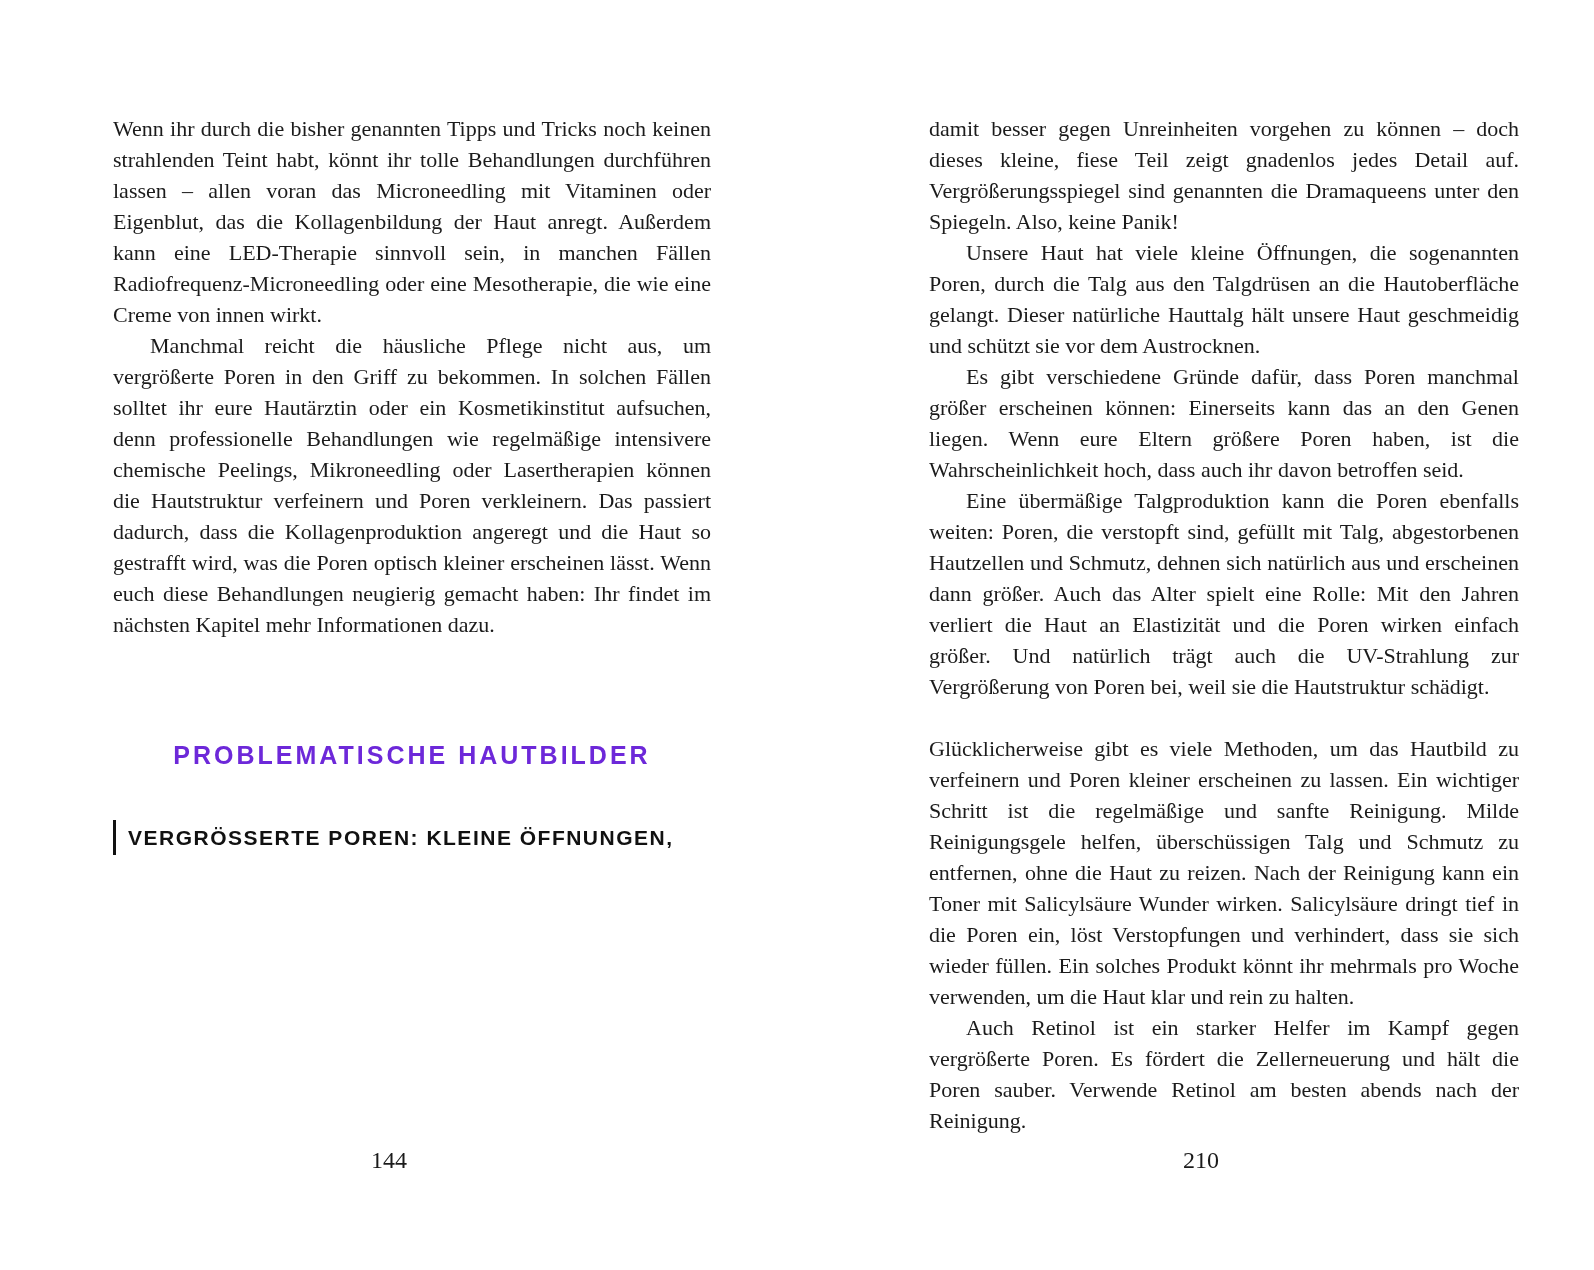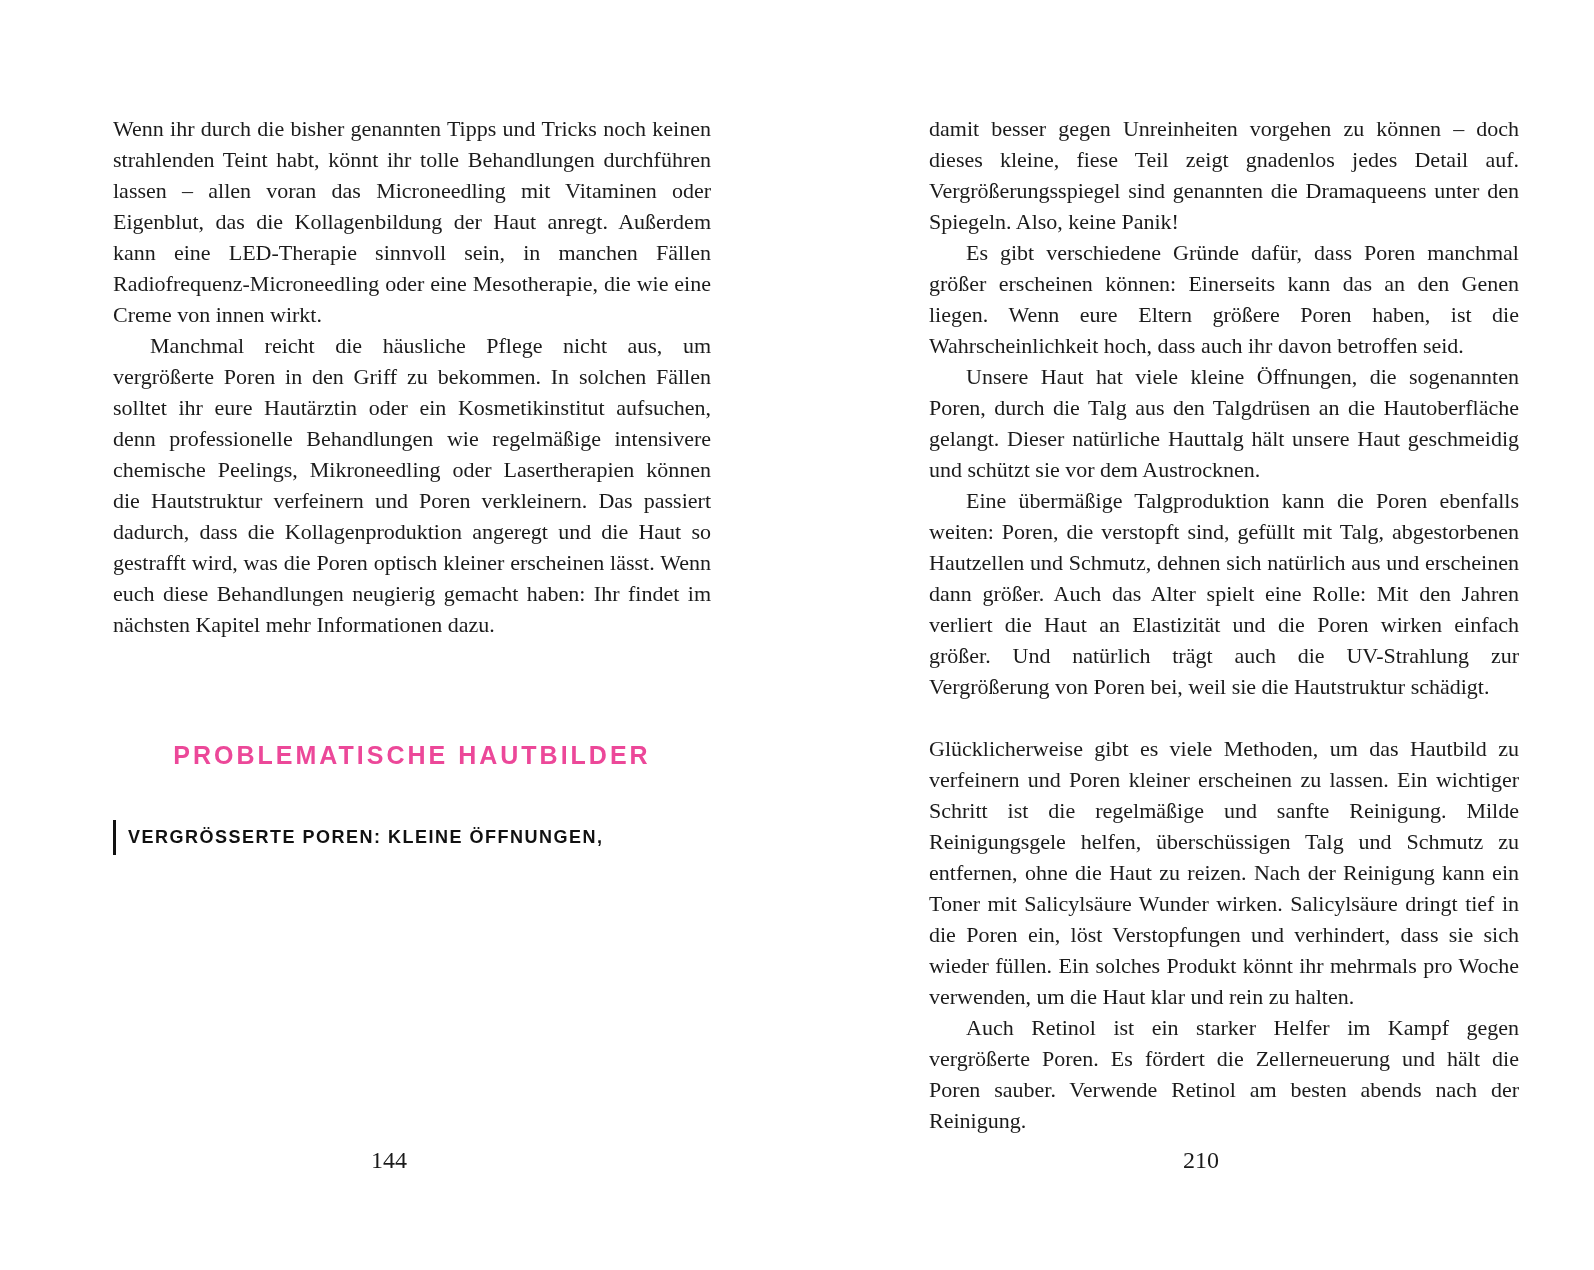--- a/index.html
+++ b/index.html
@@ -43,29 +43,29 @@
   .content p.gap-before { margin-top: 31px; }
 
   .chapter-heading {
     margin: 100px 0 0 0;
     font-family: "Liberation Sans", "DejaVu Sans", sans-serif;
     font-weight: 700;
     font-size: 25px;
     line-height: 30px;
     letter-spacing: 3px;
     text-align: center;
-    color: #ec4899;
+    color: #6d28d9;
   }
   .section-heading {
     margin: 50px 0 0 0;
     padding-left: 12px;
     border-left: 3px solid #111111;
     font-family: "Liberation Sans", "DejaVu Sans", sans-serif;
     font-weight: 700;
-    font-size: 18px;
+    font-size: 21px;
     line-height: 35px;
     letter-spacing: 1.5px;
     color: #111111;
   }
   .section-heading .line { display: block; }
 
   .page-number {
     position: absolute;
     top: 1148px;
     left: 0;
@@ -90,22 +90,22 @@
         <h3 class="section-heading">
           <span class="line">VERGRÖSSERTE POREN: KLEINE ÖFFNUNGEN,</span>
         </h3>
       </div>
     <div class="page-number">144</div>
   </div>
 
   <div class="page page--right">
     <div class="content">
         <p class="" lang="de">damit besser gegen Unreinheiten vorgehen zu können – doch dieses kleine, fiese Teil zeigt gnadenlos jedes Detail auf. Vergrößerungsspiegel sind genannten die Dramaqueens unter den Spiegeln. Also, keine Panik!</p>
+        <p class="indent" lang="de">Unsere Haut hat viele kleine Öffnungen, die sogenannten Poren, durch die Talg aus den Talgdrüsen an die Hautoberfläche gelangt. Dieser natürliche Hauttalg hält unsere Haut geschmeidig und schützt sie vor dem Austrocknen.</p>
         <p class="indent" lang="de">Es gibt verschiedene Gründe dafür, dass Poren manchmal größer erscheinen können: Einerseits kann das an den Genen liegen. Wenn eure Eltern größere Poren haben, ist die Wahrscheinlichkeit hoch, dass auch ihr davon betroffen seid.</p>
-        <p class="indent" lang="de">Unsere Haut hat viele kleine Öffnungen, die sogenannten Poren, durch die Talg aus den Talgdrüsen an die Hautoberfläche gelangt. Dieser natürliche Hauttalg hält unsere Haut geschmeidig und schützt sie vor dem Austrocknen.</p>
         <p class="indent" lang="de">Eine übermäßige Talgproduktion kann die Poren ebenfalls weiten: Poren, die verstopft sind, gefüllt mit Talg, abgestorbenen Hautzellen und Schmutz, dehnen sich natürlich aus und erscheinen dann größer. Auch das Alter spielt eine Rolle: Mit den Jahren verliert die Haut an Elastizität und die Poren wirken einfach größer. Und natürlich trägt auch die UV-Strahlung zur Vergrößerung von Poren bei, weil sie die Hautstruktur schädigt.</p>
         <p class=" gap-before" lang="de">Glücklicherweise gibt es viele Methoden, um das Hautbild zu verfeinern und Poren kleiner erscheinen zu lassen. Ein wichtiger Schritt ist die regelmäßige und sanfte Reinigung. Milde Reinigungsgele helfen, überschüssigen Talg und Schmutz zu entfernen, ohne die Haut zu reizen. Nach der Reinigung kann ein Toner mit Salicylsäure Wunder wirken. Salicylsäure dringt tief in die Poren ein, löst Verstopfungen und verhindert, dass sie sich wieder füllen. Ein solches Produkt könnt ihr mehrmals pro Woche verwenden, um die Haut klar und rein zu halten.</p>
         <p class="indent" lang="de">Auch Retinol ist ein starker Helfer im Kampf gegen vergrößerte Poren. Es fördert die Zellerneuerung und hält die Poren sauber. Verwende Retinol am besten abends nach der Reinigung.</p>
       </div>
     <div class="page-number">210</div>
   </div>
 
 </div>
 
 </body></html>

